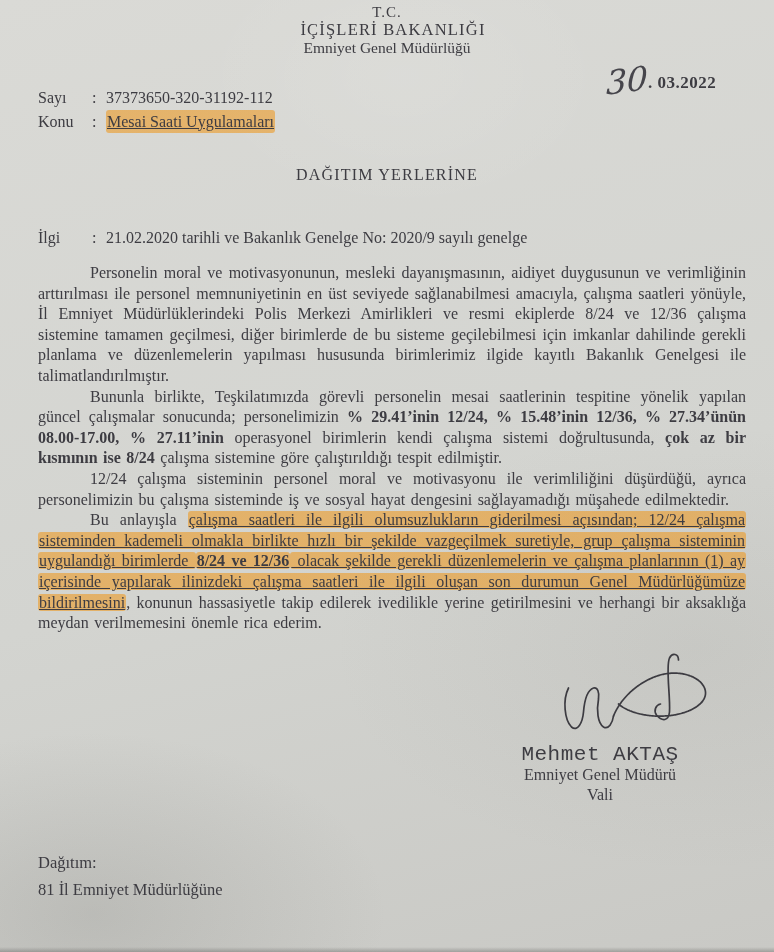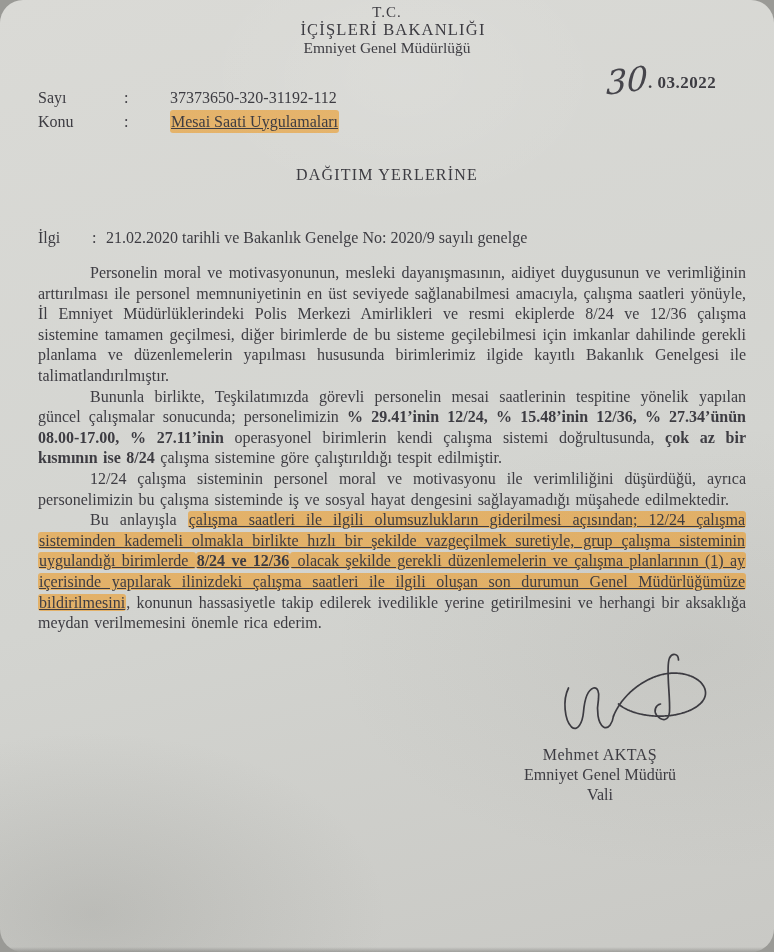--- a/index.html
+++ b/index.html
@@ -16,37 +16,36 @@
     position:relative;
     width:774px;height:952px;
     margin:0 auto;
     color:var(--ink);
     background:
       radial-gradient(420px 260px at 12% 96%, rgba(105,105,100,.18), transparent 70%),
       radial-gradient(300px 200px at 52% 8%, rgba(255,255,255,.09), transparent 70%),
       radial-gradient(520px 320px at 90% 68%, rgba(130,130,125,.10), transparent 70%),
       linear-gradient(165deg,#dadad6 0%, #d3d4d0 55%, #c9c9c5 100%);
     overflow:hidden;
-    border-radius:23px;
   }
   .page::after{
     content:"";position:absolute;left:0;right:0;bottom:0;height:5px;
     background:linear-gradient(rgba(0,0,0,0), rgba(80,80,78,.35));
     pointer-events:none;
   }
 
   
   .letterhead{position:absolute;top:3px;left:0;width:100%;text-align:center;line-height:18px;}
   .lh1{font-size:15px;letter-spacing:1px;}
   .lh2{font-size:16.5px;letter-spacing:1.2px;padding-left:12px;}
   .lh3{font-size:15.5px;}
 
   
   .meta{position:absolute;top:86px;left:38px;font-size:16px;line-height:23.5px;}
-  .meta-row{display:flex;gap:32px;}
+  .meta-row{display:flex;}
   .meta-label{width:54px;}
   .meta-sep{width:14px;}
   .hl{
     background:linear-gradient(rgba(236,156,42,.62), rgba(236,156,42,.62));
     border-radius:3px;
     box-decoration-break:clone;
     -webkit-box-decoration-break:clone;
     padding:0 1px;
     text-decoration:underline;
   }
@@ -80,21 +79,21 @@
     line-height:20.6px;
     text-align:justify;
     text-indent:52px;
     word-spacing:1.5px;
   }
   .b{font-weight:bold;}
 
   
   .sig{position:absolute;top:650px;left:455px;width:290px;text-align:center;}
   .sig-svg{display:block;margin:0 auto;margin-left:95px;}
-  .sig-name{font-size:16px;letter-spacing:.5px;line-height:20px;}
+  .sig-name{font-size:21px;letter-spacing:.5px;line-height:20px;font-family:Liberation Mono, monospace;}
   .sig-title{font-size:16px;line-height:20px;}
 
   
   .dist{position:absolute;top:849px;left:38px;font-size:16.5px;line-height:27px;}
 </style>
 </head>
 <body>
 
 <div class="page">
 
@@ -140,14 +139,18 @@
     <svg class="sig-svg" width="175" height="95" viewBox="0 0 170 95" fill="none" stroke="#3c3b41" stroke-width="1.7" stroke-linecap="round">
       <path d="M16,38 C10,50 12,70 19,77 C25,82 30,73 31,62 C32,50 35,40 41,38 C45,37 47,42 46,49 C44,60 45,73 51,77 C56,80 60,73 61,66"></path>
       <path d="M61,66 C70,44 92,28 112,24 C134,20 152,30 153,42 C154,55 134,65 112,66 C96,67 76,63 66,54" stroke-dasharray="1 0"></path>
       <path d="M126,10 C126,4 120,2 117,8 C113,17 118,46 117,62 C116,71 110,72 104,65 C101,61 103,55 108,54"></path>
     </svg>
     <div class="sig-name">Mehmet AKTAŞ</div>
     <div class="sig-title">Emniyet Genel Müdürü</div>
     <div class="sig-title">Vali</div>
   </div>
 
+  <div class="dist">
+    <div>Dağıtım:</div>
+    <div>81 İl Emniyet Müdürlüğüne</div>
+  </div>
 
 </div>
 
 </body></html>

